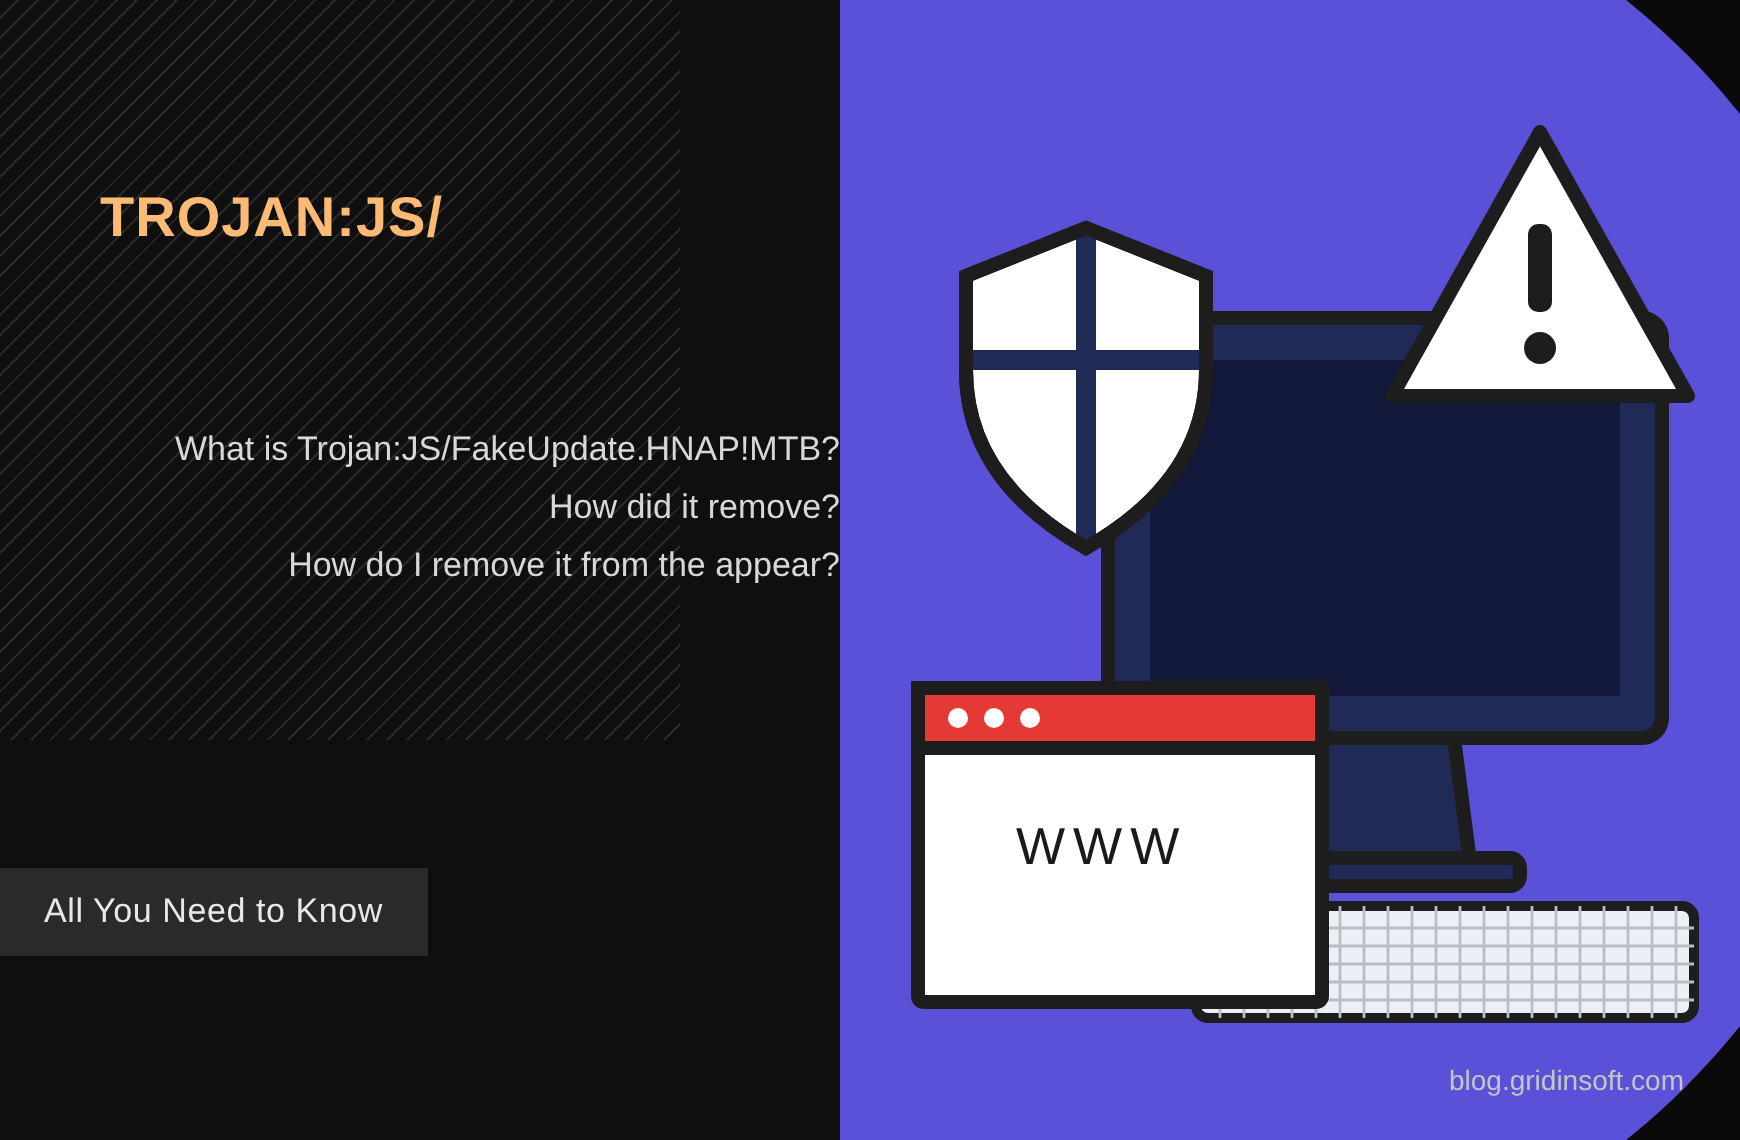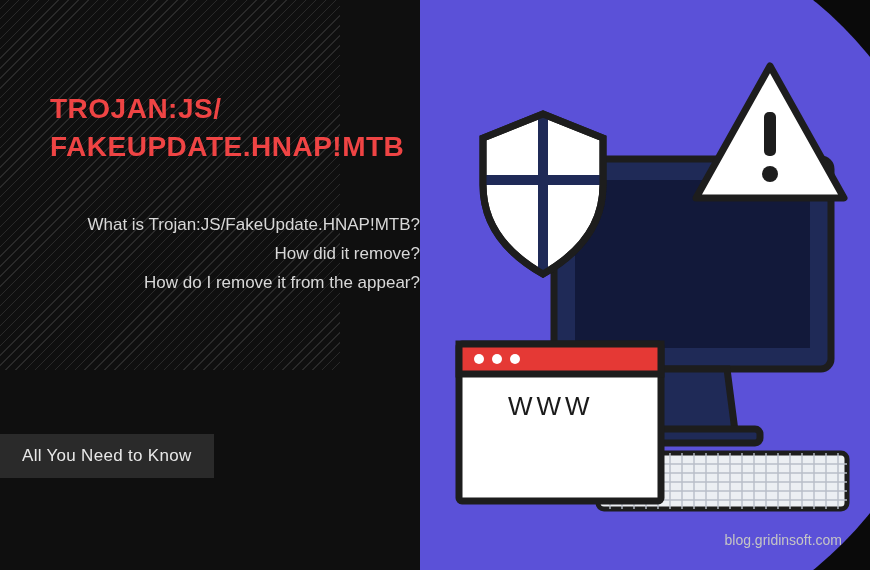--- a/index.html
+++ b/index.html
@@ -42,21 +42,21 @@
         rgba(90, 90, 90, 0.35) 6px,
         rgba(90, 90, 90, 0.35) 7px
       );
       z-index: 0;
     }
     .content-wrap {
       position: relative;
       z-index: 1;
     }
     .main-heading {
-      color: #ef4444;
+      color: #fdba74;
       font-size: 28px;
       font-weight: 700;
       line-height: 1.35;
       letter-spacing: 0.5px;
       margin-bottom: 45px;
     }
     .questions {
       color: #d8d8d8;
       font-size: 17px;
       font-weight: 300;
@@ -121,21 +121,21 @@
     }
     .browser-window {
       position: absolute;
       left: 35px;
       top: 290px;
       z-index: 5;
     }
     .browser-text {
       position: absolute;
       left: 88px;
-      top: 341px;
+      top: 358px;
       font-family: 'Arial', sans-serif;
       font-size: 26px;
       font-weight: 400;
       color: #1a1a1a;
       letter-spacing: 4px;
       z-index: 6;
     }
     .footer-url {
       position: absolute;
       right: 28px;
@@ -150,21 +150,21 @@
 <body>
 
 <div class="container">
 
   <div class="left-panel">
     <div class="diagonal-lines"></div>
 
     <div class="content-wrap">
       <h1 class="main-heading">
         <span>TROJAN:JS/</span><br>
-        <span>FAKEUPDATE.HNAP!MTB</span><br>
+        <br>
       </h1>
 
       <div class="questions">
         <p>What is Trojan:JS/FakeUpdate.HNAP!MTB?</p>
         <p>How did it remove?</p>
         <p>How do I remove it from the appear?</p>
       </div>
     </div>
 
     <div class="badge">All You Need to Know</div>

